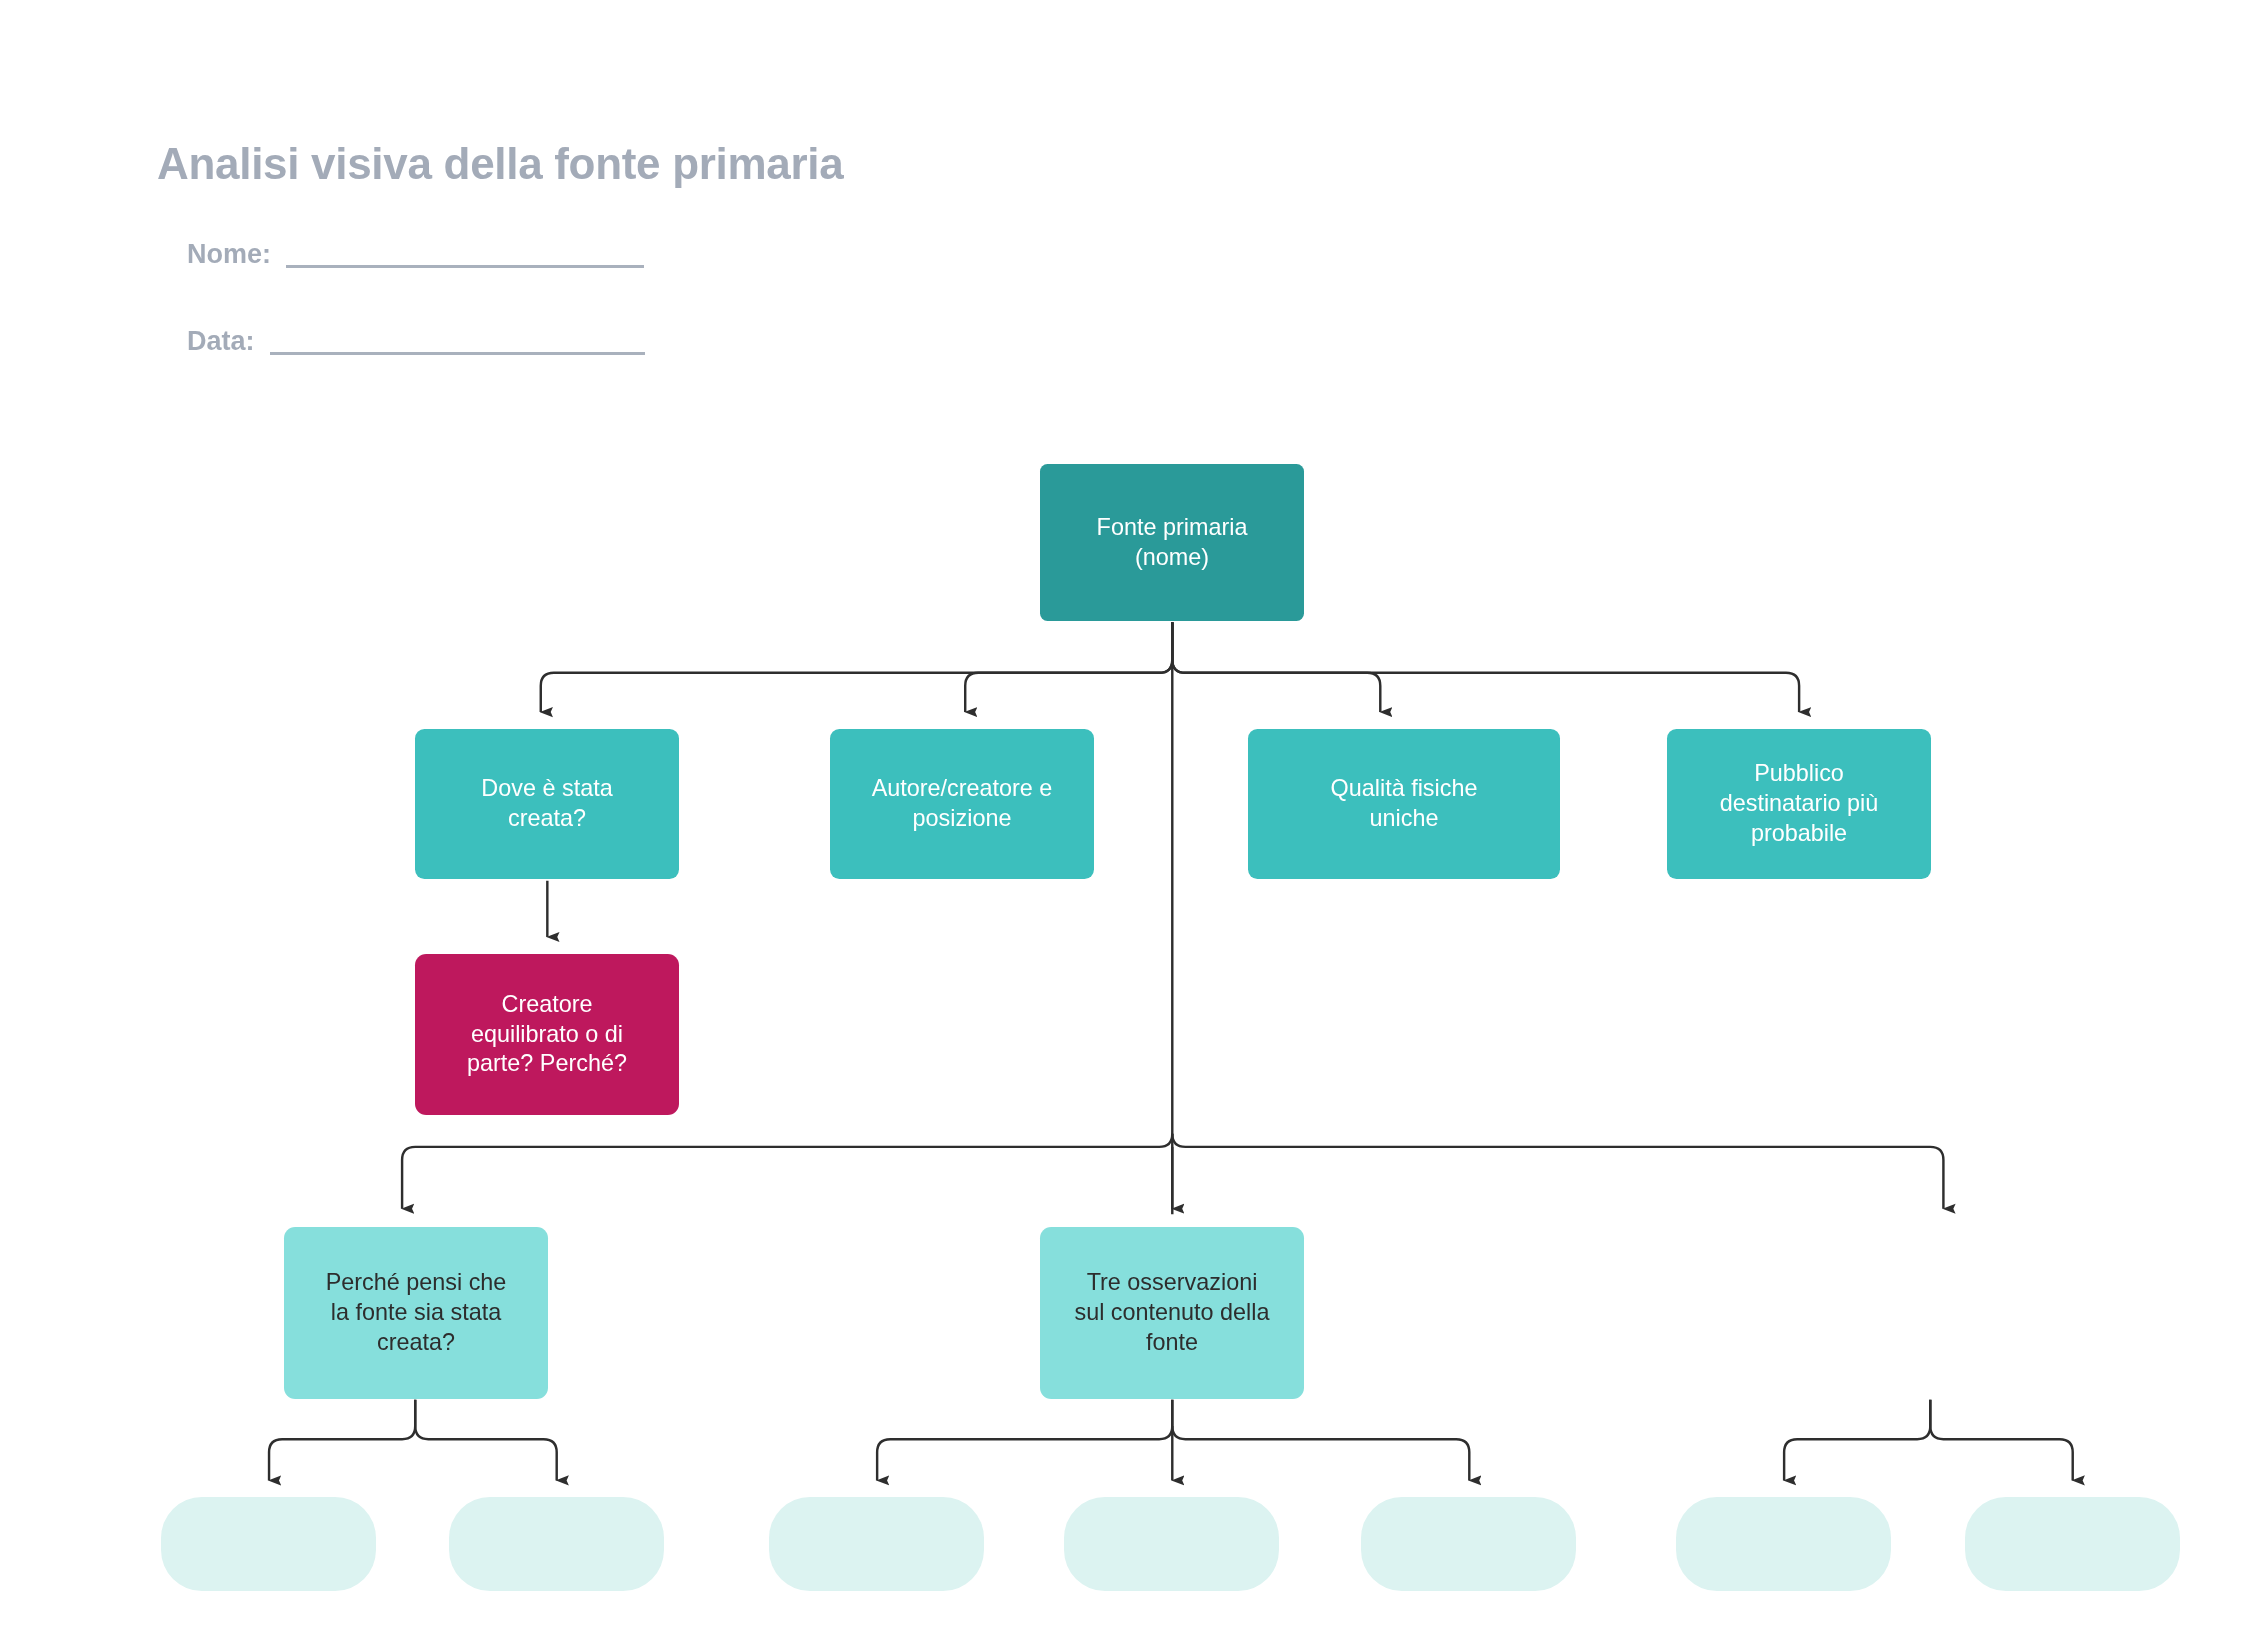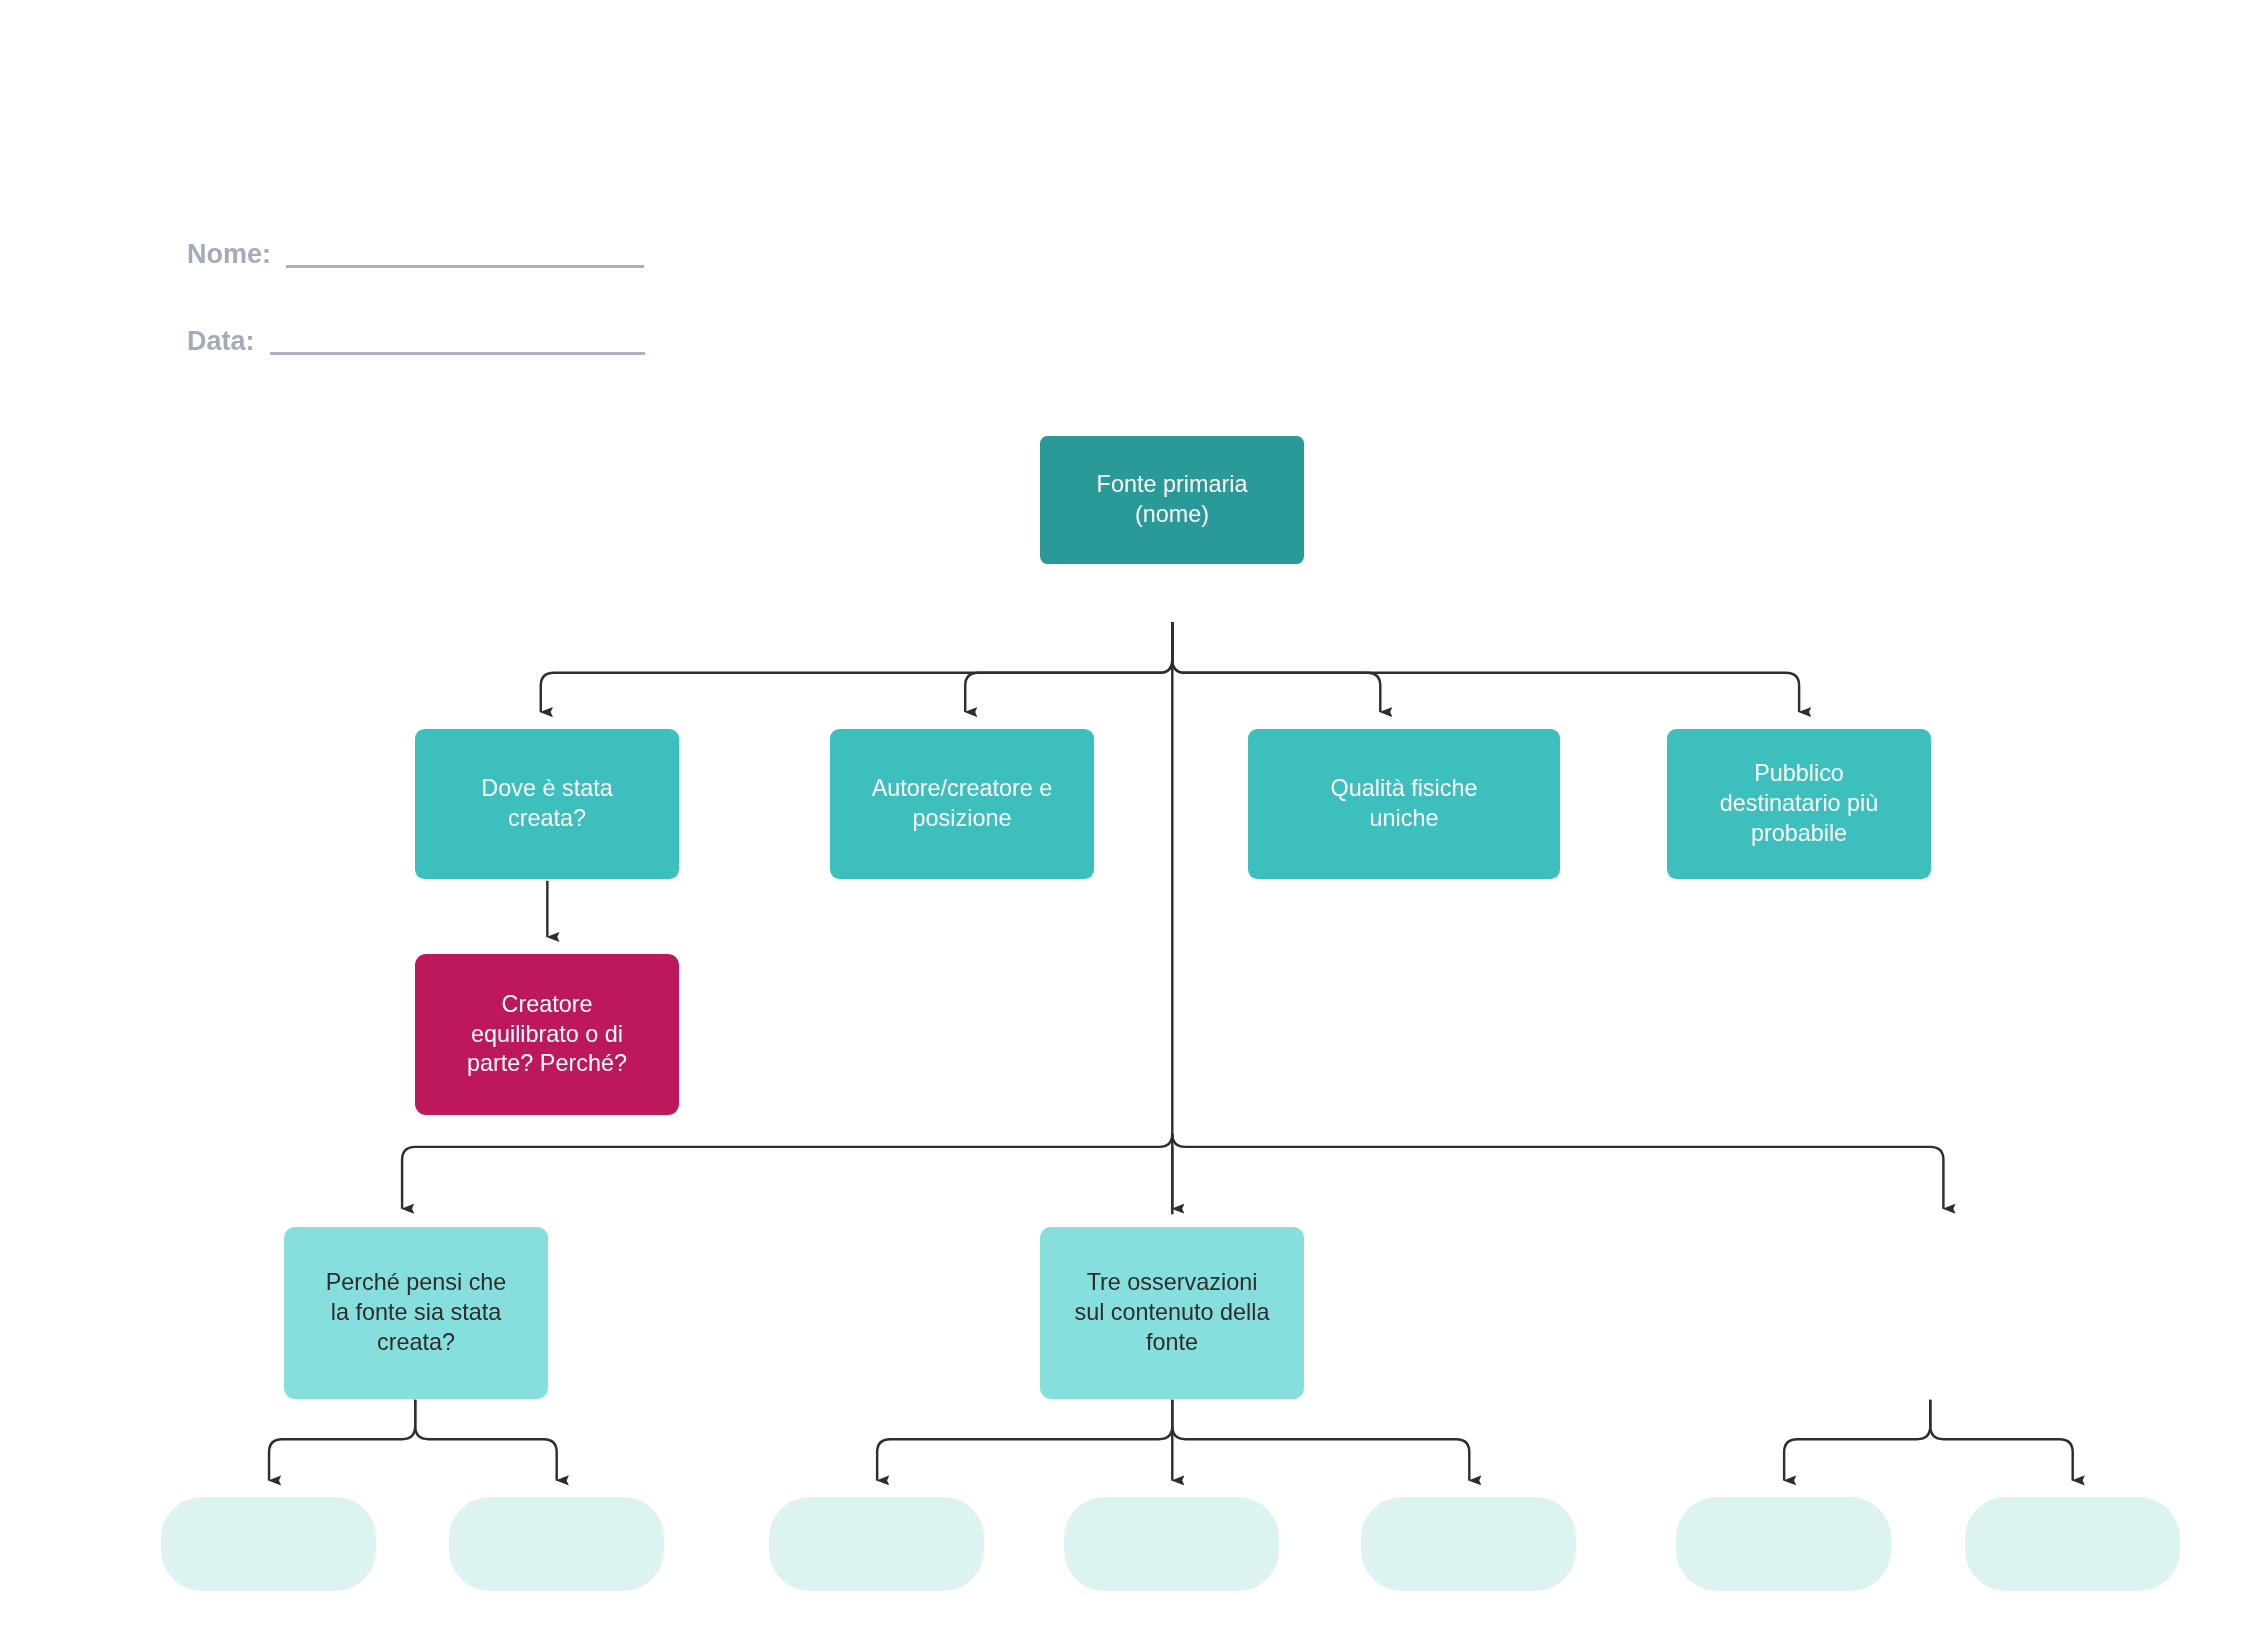--- a/index.html
+++ b/index.html
@@ -55,20 +55,21 @@
   }
   .n-leaf{
     background:#dcf3f1;border-radius:41px;
   }
 </style>
 </head>
 <body>
 
 <div id="canvas">
 
+  <div class="page-title">Analisi visiva della fonte primaria</div>
 
   <div class="field-row" id="field-nome">
     <span class="field-label">Nome:</span>
     <span class="field-line"></span>
   </div>
 
   <div class="field-row" id="field-data">
     <span class="field-label">Data:</span>
     <span class="field-line"></span>
   </div>
@@ -99,21 +100,21 @@
 
       <path d="M1251 1494 L1251 1522 Q1251 1536 1237 1536 L950 1536 Q936 1536 936 1550 L936 1580" marker-end="url(#arrow)"></path>
       <path d="M1251 1522 L1251 1580" marker-end="url(#arrow)"></path>
       <path d="M1251 1494 L1251 1522 Q1251 1536 1265 1536 L1554 1536 Q1568 1536 1568 1550 L1568 1580" marker-end="url(#arrow)"></path>
 
       <path d="M2060 1494 L2060 1522 Q2060 1536 2046 1536 L1918 1536 Q1904 1536 1904 1550 L1904 1580" marker-end="url(#arrow)"></path>
       <path d="M2060 1494 L2060 1522 Q2060 1536 2074 1536 L2198 1536 Q2212 1536 2212 1550 L2212 1580" marker-end="url(#arrow)"></path>
     </g>
   </svg>
 
-  <div class="node n-root" style="left:1040px;top:436px;width:264px;height:128px;">
+  <div class="node n-root" style="left:1040px;top:464px;width:264px;height:157px;">
     <span>Fonte primaria<br>(nome)</span>
   </div>
 
   <div class="node n-l2" style="left:415px;top:729px;width:264px;height:150px;">
     <span>Dove è stata<br>creata?</span>
   </div>
   <div class="node n-l2" style="left:830px;top:729px;width:264px;height:150px;">
     <span>Autore/creatore e<br>posizione</span>
   </div>
   <div class="node n-l2" style="left:1248px;top:729px;width:312px;height:150px;">

